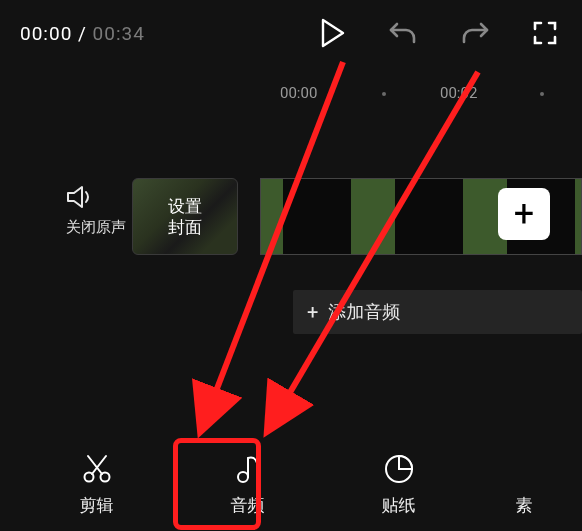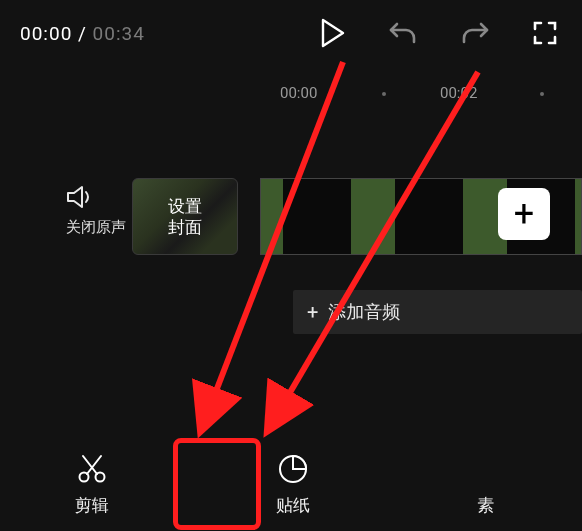--- a/index.html
+++ b/index.html
@@ -143,21 +143,21 @@
     bottom: 14px;
     left: 0;
     right: 0;
     display: flex;
     justify-content: space-around;
     padding: 0 6px;
   }
   .tab {
     display: flex;
     flex-direction: column;
-    align-items: flex-start;
+    align-items: flex-end;
     gap: 8px;
     min-width: 64px;
   }
   .tab .lbl {
     font-size: 17px;
     color: #f0f0f0;
   }
   .highlight-box {
     position: absolute;
     border: 5px solid #ff1e1e;
@@ -241,20 +241,27 @@
 
   <div class="tab">
     <svg width="34" height="34" viewBox="0 0 34 34">
       <circle cx="9" cy="25" r="4.5" fill="none" stroke="#fff" stroke-width="2"></circle>
       <circle cx="25" cy="25" r="4.5" fill="none" stroke="#fff" stroke-width="2"></circle>
       <path d="M12 22 L26 4 M22 22 L8 4" stroke="#fff" stroke-width="2" stroke-linecap="round"></path>
     </svg>
     <span class="lbl">剪辑</span>
   </div>
 
+  <div class="tab">
+    <svg width="34" height="34" viewBox="0 0 34 34">
+      <circle cx="12" cy="25" r="5" fill="none" stroke="#fff" stroke-width="2"></circle>
+      <path d="M17 25 V6 Q24 4 26 11" fill="none" stroke="#fff" stroke-width="2" stroke-linecap="round"></path>
+    </svg>
+    <span class="lbl">音频</span>
+  </div>
 
 
   <div class="tab">
     <svg width="34" height="34" viewBox="0 0 34 34">
       <circle cx="17" cy="17" r="13" fill="none" stroke="#fff" stroke-width="2"></circle>
       <path d="M17 4 A13 13 0 0 1 30 17 L17 17 Z" fill="#121212" stroke="#fff" stroke-width="2"></path>
     </svg>
     <span class="lbl">贴纸</span>
   </div>
 

